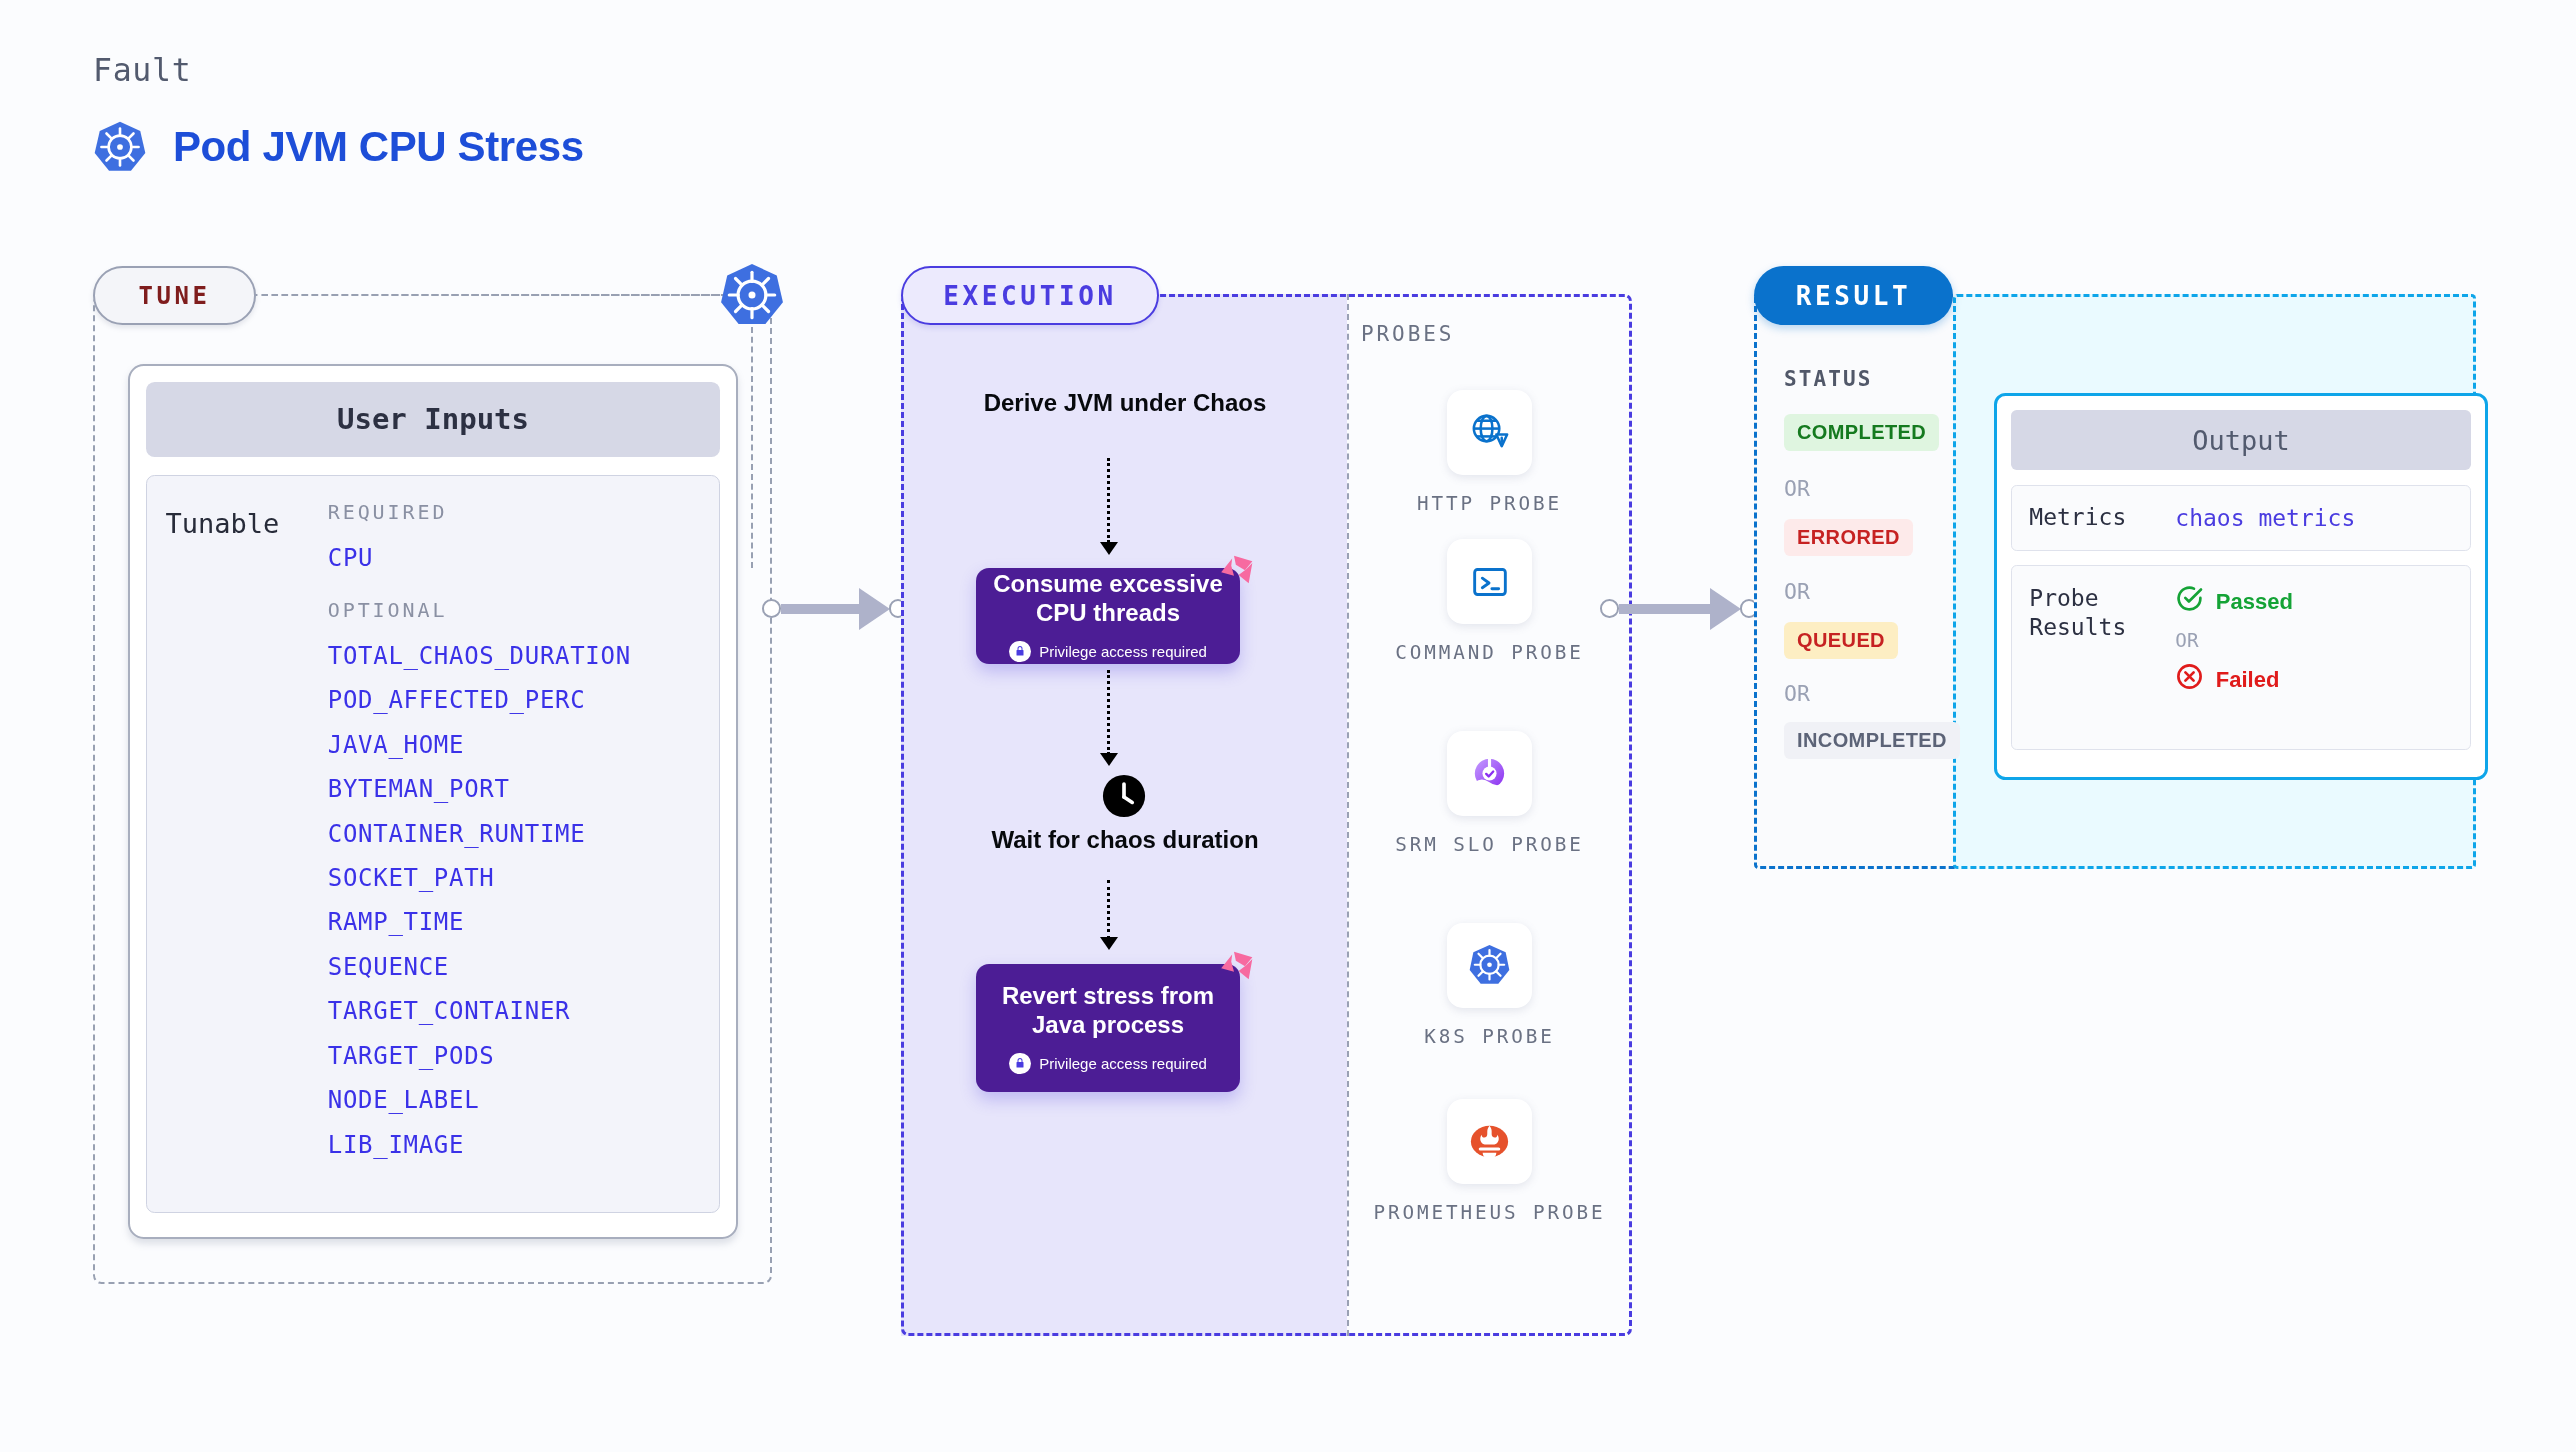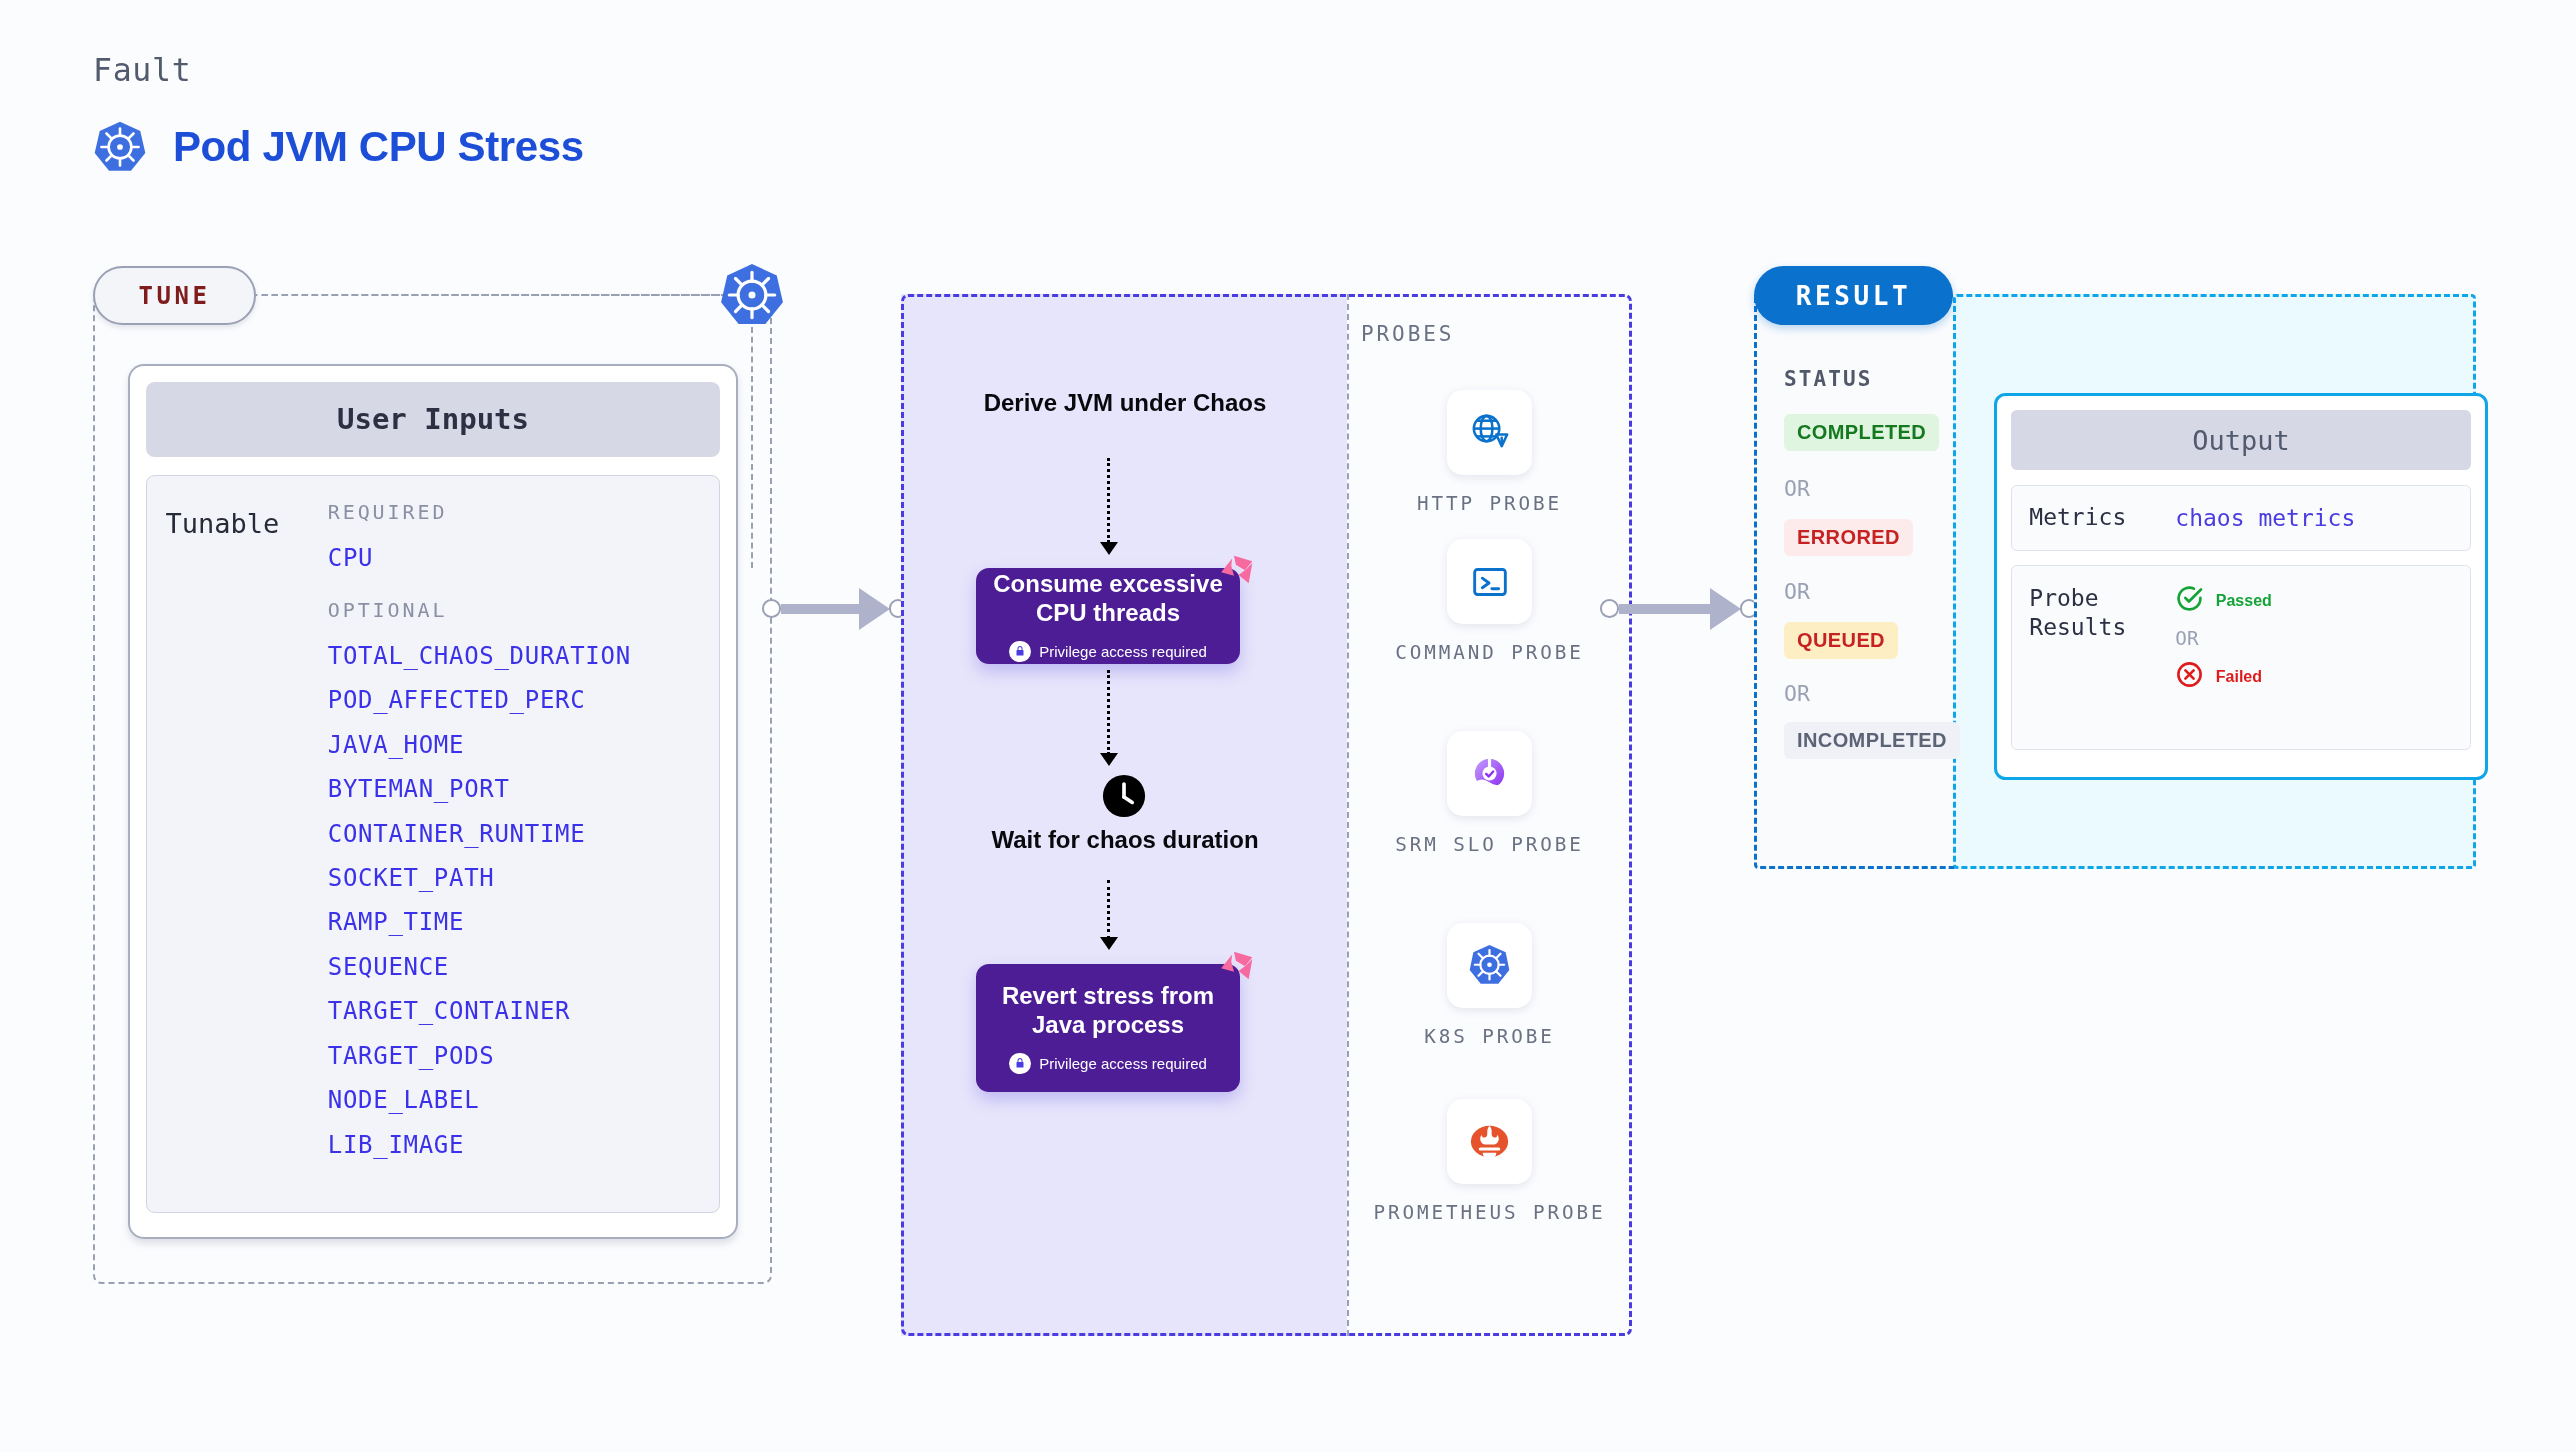--- a/index.html
+++ b/index.html
@@ -257,21 +257,21 @@
   }
   .mono-key {
     font-family: "DejaVu Sans Mono", monospace;
     font-size: 23px; color: #2c3042; width: 146px; line-height: 1.25;
   }
   .mono-val {
     font-family: "DejaVu Sans Mono", monospace;
     font-size: 23px; color: #4a3ce0;
   }
   .pr-col { display: flex; flex-direction: column; gap: 10px; }
-  .pr-line { display: flex; align-items: center; gap: 11.5px; font-size: 16px; font-weight: 700; }
+  .pr-line { display: flex; align-items: center; gap: 11.5px; font-size: 22px; font-weight: 700; }
   .pr-or { font-size: 19.3px; color: #9aa1b4; font-family: "DejaVu Sans Mono", monospace; font-weight: 400; }
 
   
   .conn { position: absolute; height: 43px; display: flex; align-items: center; }
   .conn-dot {
     width: 18.6px; height: 18.6px; border-radius: 50%;
     background: #ffffff; border: 2.9px solid #9aa1b4; flex: none;
   }
   .conn-bar { height: 10px; background: #aeb2ca; flex: none; }
   .conn-head {
@@ -360,20 +360,21 @@
   <div id="conn-1" class="conn">
     <div class="conn-dot"></div>
     <div class="conn-bar" style="width:80px"></div>
     <div class="conn-head"></div>
     <div class="conn-dot" style="margin-left:-1.4px"></div>
   </div>
 
   <div id="exec-fill"></div>
   <div id="probes-frame"></div>
   <div id="exec-frame"></div>
+  <div id="exec-pill" class="sec-pill">EXECUTION</div>
 
   <div id="derive-text" class="flow-text">Derive JVM under Chaos</div>
   <div class="dotted-arrow" style="left:1107px; top:458px; height:85px;"></div>
   <div class="arrowhead-down" style="left:1100px; top:542px;"></div>
 
   <div id="block-consume" class="purple-block">
     <div class="litmus-badge">
       <svg width="44" height="44" viewBox="0 0 48 48">
         <path d="M24 4 L44 10 L36 20 L26 14 Z" fill="#f76aa0"></path>
         <path d="M44 12 L40 34 L29 25 L37 19 Z" fill="#f76aa0"></path>

